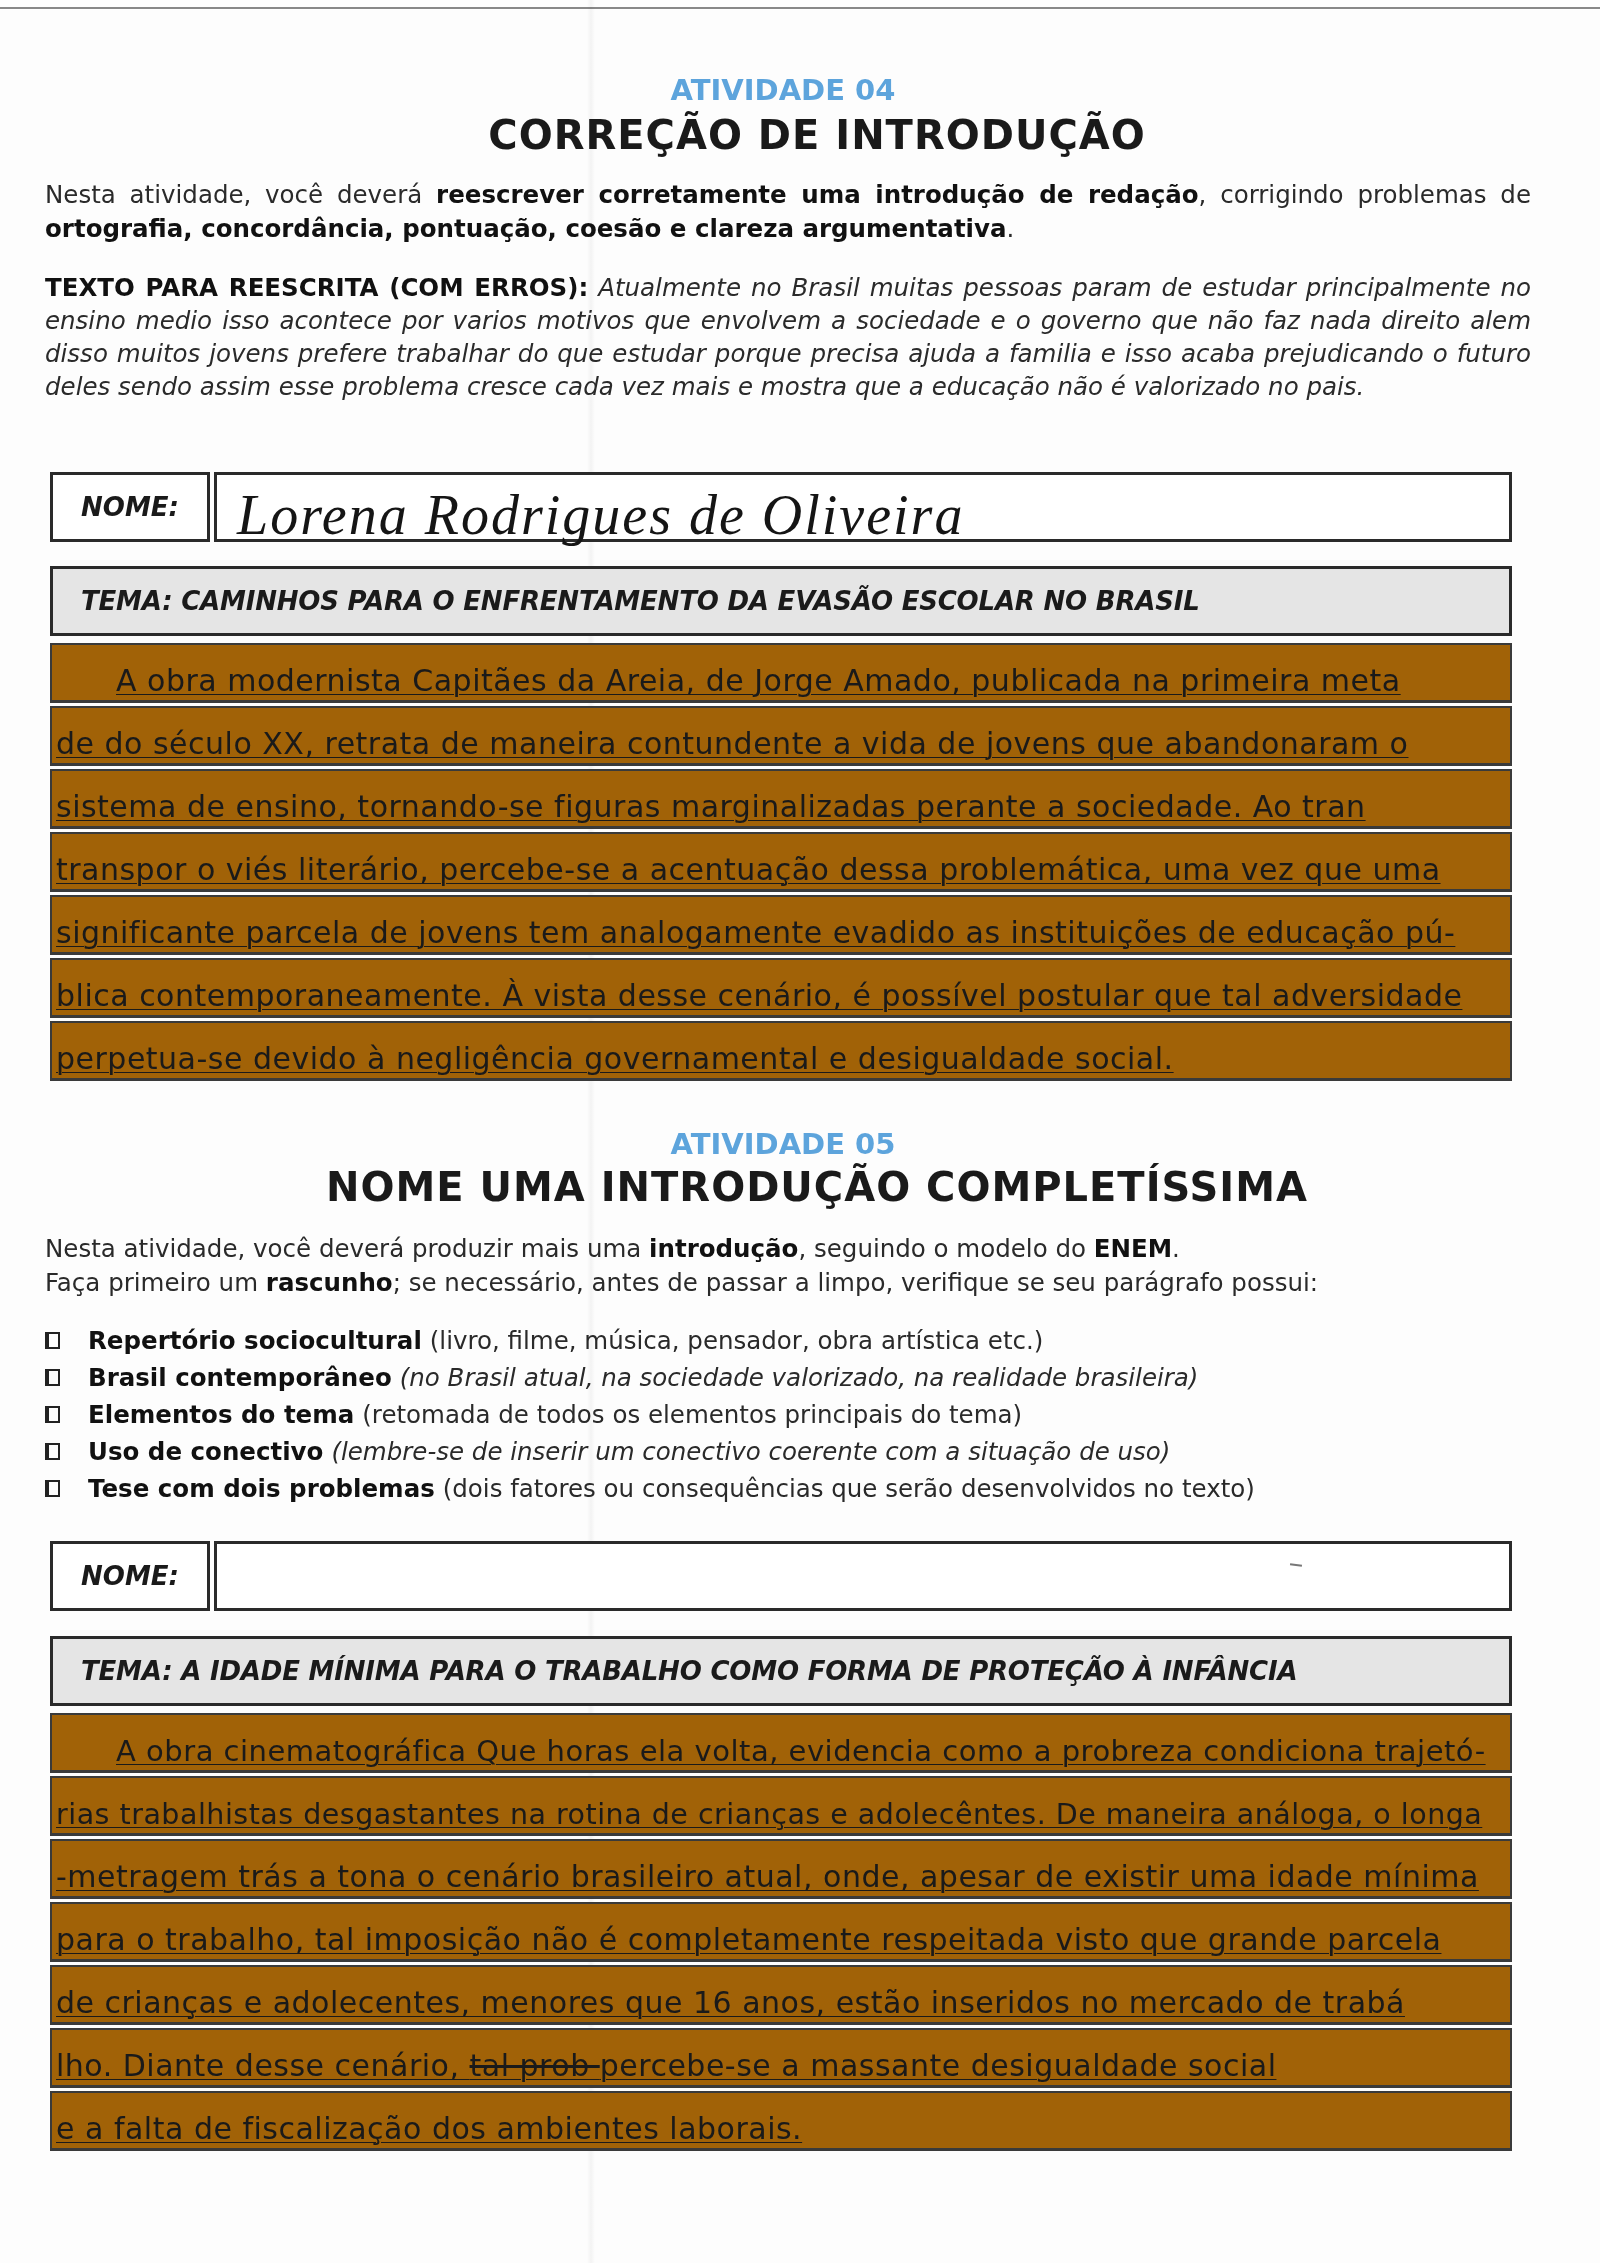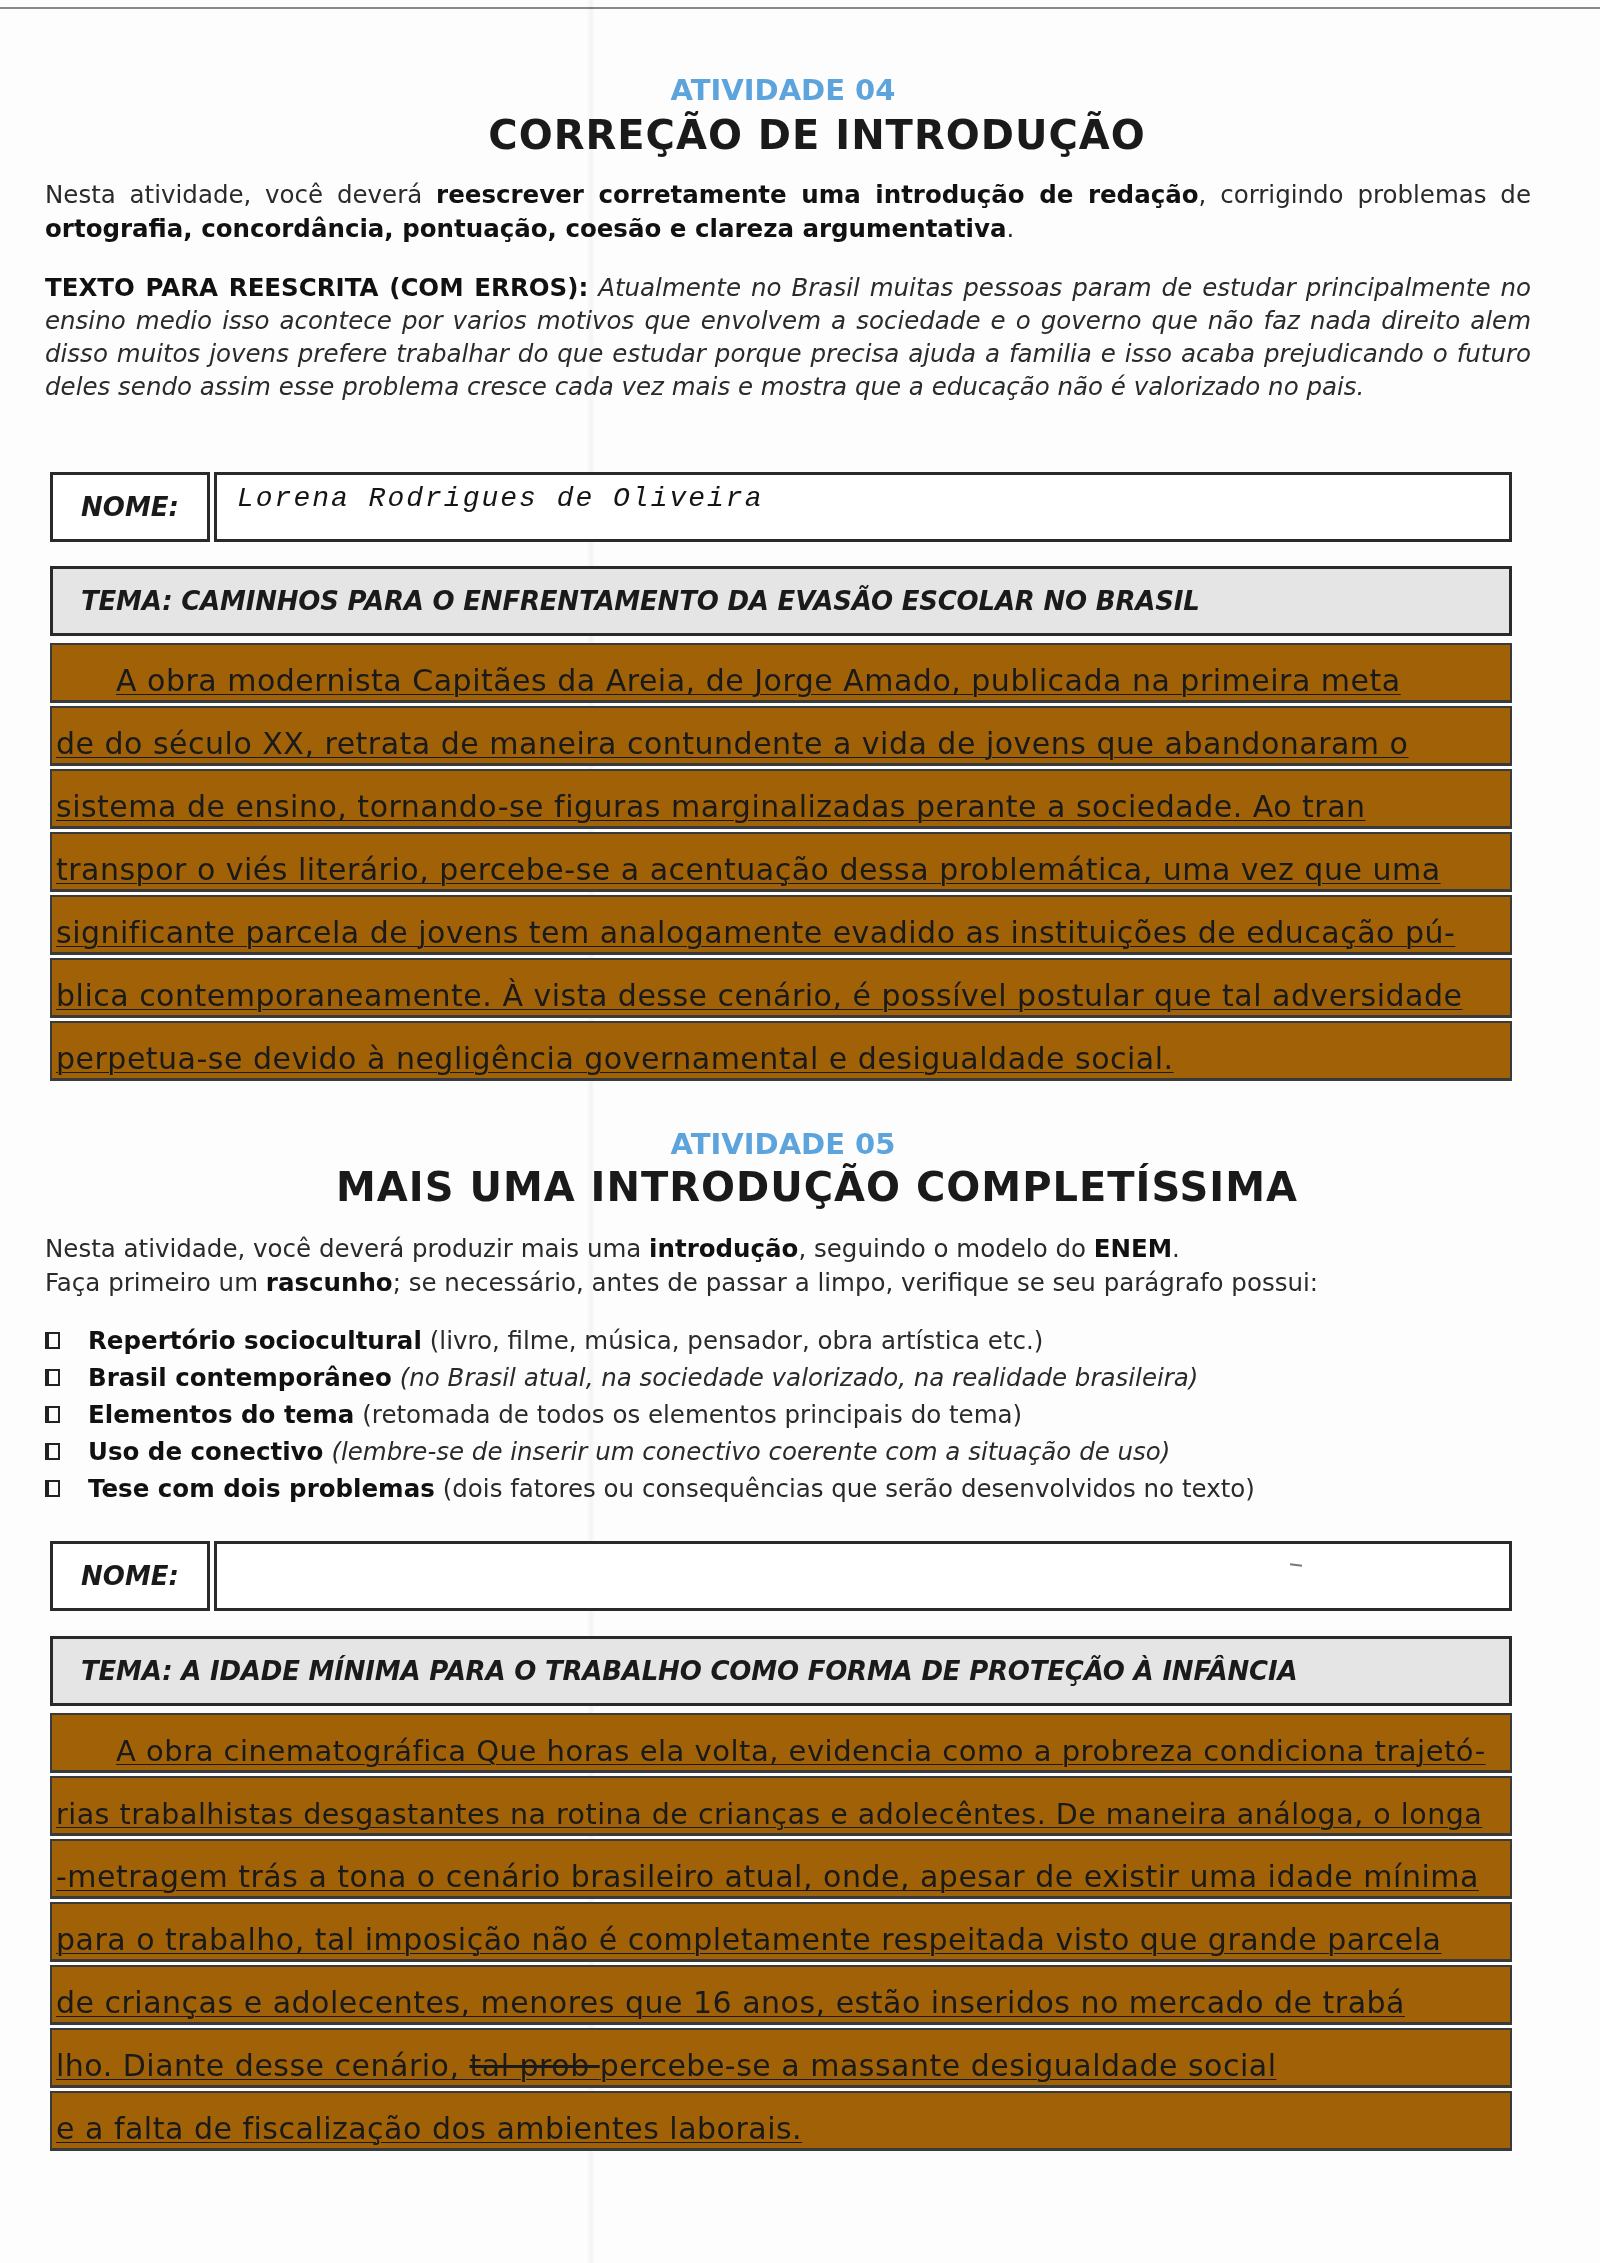--- a/index.html
+++ b/index.html
@@ -17,21 +17,21 @@
     .para b { color: #111; }
     .justify { text-align: justify; text-align-last: left; }
     .ital { font-style: italic; }
 
     .box { position: absolute; border: 3px solid #2a2a2a; box-sizing: border-box; background: #fff; }
     .nome-label { left: 50px; width: 160px; height: 70px; display: flex; align-items: center; justify-content: center; font-weight: bold; font-style: italic; font-size: 26px; }
     .nome-field { left: 214px; width: 1298px; height: 70px; }
     .tema { left: 50px; width: 1462px; height: 70px; background: #e5e5e5; display: flex; align-items: center; padding-left: 28px; font-weight: bold; font-style: italic; font-size: 26px; letter-spacing: -0.2px; }
 
     .handwritten { font-family: "DejaVu Sans", sans-serif; font-weight: 200; color: #151515; }
-    .name-val { position: absolute; left: 20px; top: 8px; font-size: 28px; font-style: italic; font-family: Liberation Mono, monospace; letter-spacing: 2px; }
+    .name-val { position: absolute; left: 20px; top: 8px; font-size: 56px; font-style: italic; font-family: Liberation Serif, serif; letter-spacing: 2px; }
 
     .lines { position: absolute; left: 50px; width: 1462px; }
     .line { position: relative; height: 60px; border: 2px solid #3a3a3a; border-bottom-width: 3px; box-sizing: border-box; background: #a16207; margin-bottom: 3px; overflow: hidden; }
     .line span { position: absolute; left: 4px; bottom: 2px; font-size: 30px; white-space: nowrap; font-family: "DejaVu Sans", sans-serif; font-weight: normal; letter-spacing: 0.5px; color: #1a1a1a; text-decoration: underline; text-decoration-thickness: 1px; text-underline-offset: 3px; }
     .line span.indent { left: 64px; }
 
     .check-list { position: absolute; left: 45px; width: 1500px; }
     .check-item { display: flex; align-items: center; height: 37px; font-size: 24.5px; color: #2a2a2a; }
     .check-box { display: inline-block; width: 15px; height: 17px; border: 2.5px solid #222; border-left-width: 4px; border-top-width: 2px; margin-right: 28px; box-sizing: border-box; }
     .check-item b { color: #111; margin-right: 8px; }
@@ -85,21 +85,21 @@
     </div>
   <div class="line">
       <span>blica contemporaneamente. À vista desse cenário, é possível postular que tal adversidade</span>
     </div>
   <div class="line">
       <span>perpetua-se devido à negligência governamental e desigualdade social.</span>
     </div>
 </div>
 
 <div class="act-label" style="top:1127px;">ATIVIDADE 05</div>
-<div class="act-title" style="top:1164px;">MAIS UMA INTRODUÇÃO COMPLETÍSSIMA</div>
+<div class="act-title" style="top:1164px;">NOME UMA INTRODUÇÃO COMPLETÍSSIMA</div>
 
 <div class="para" style="top:1232px;">
   <div>
     <span>Nesta atividade, você deverá produzir mais uma </span><b>introdução</b><span>, seguindo o modelo do </span><b>ENEM</b><span>.</span>
   </div>
   <div>
     <span>Faça primeiro um </span><b>rascunho</b><span>; se necessário, antes de passar a limpo, verifique se seu parágrafo possui:</span>
   </div>
 </div>
 

